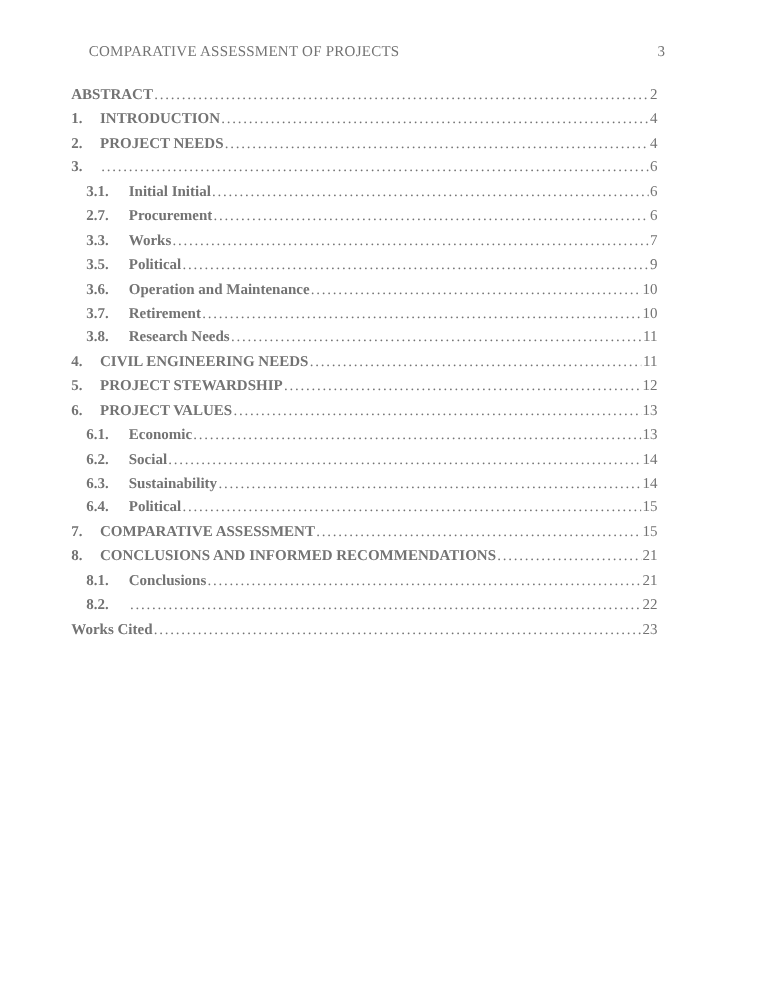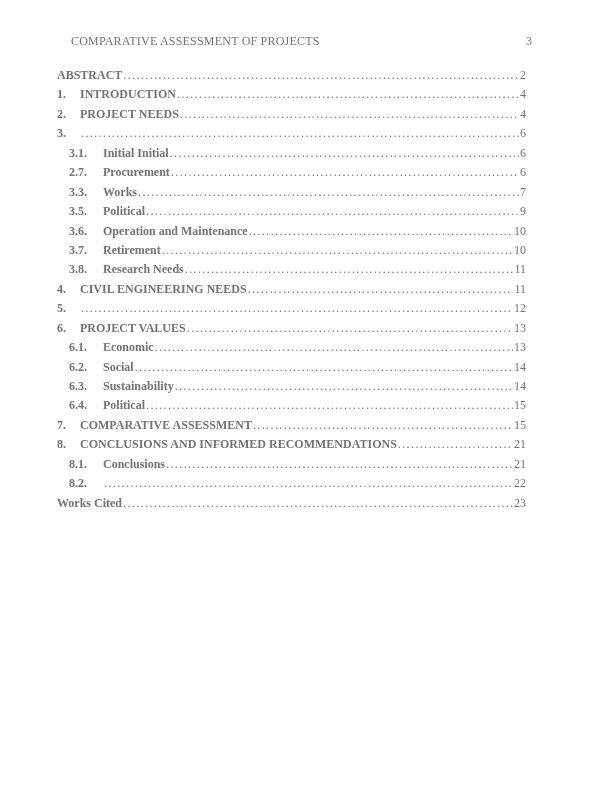--- a/index.html
+++ b/index.html
@@ -155,20 +155,21 @@
       <span class="toc-page">11</span>
     </div>
       <div class="toc-row lvl1">
       <span class="toc-num">4.</span>
       <span class="toc-label">CIVIL ENGINEERING NEEDS</span>
       <span class="toc-dots"></span>
       <span class="toc-page">11</span>
     </div>
       <div class="toc-row lvl1">
       <span class="toc-num">5.</span>
+      <span class="toc-label">PROJECT STEWARDSHIP</span>
       <span class="toc-dots"></span>
       <span class="toc-page">12</span>
     </div>
       <div class="toc-row lvl1">
       <span class="toc-num">6.</span>
       <span class="toc-label">PROJECT VALUES</span>
       <span class="toc-dots"></span>
       <span class="toc-page">13</span>
     </div>
       <div class="toc-row lvl2">

